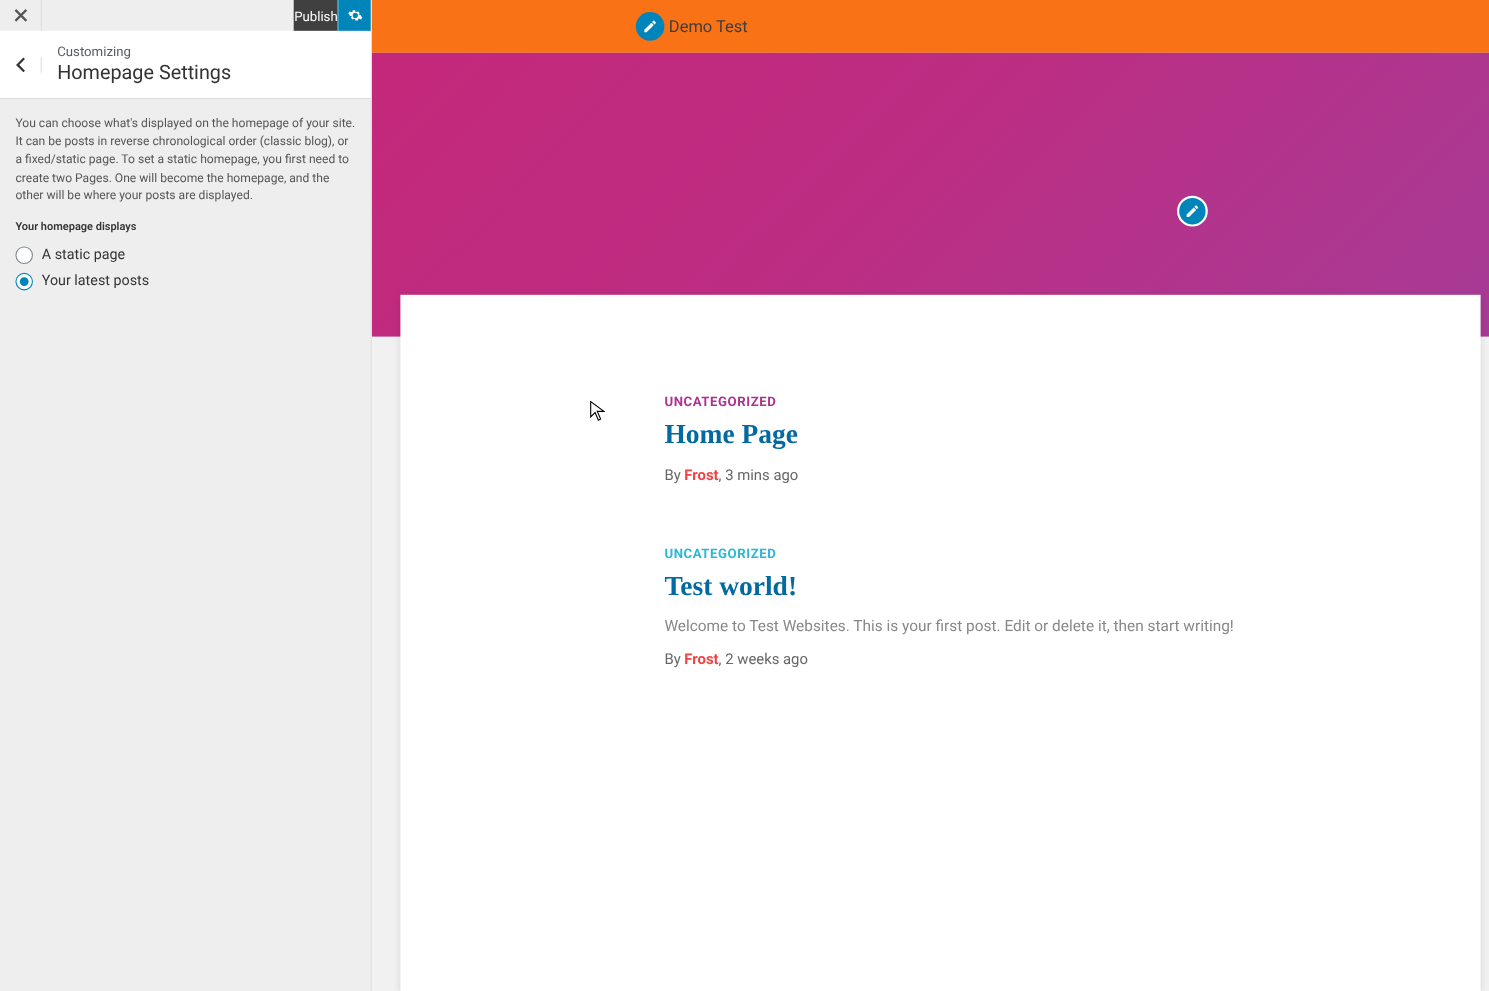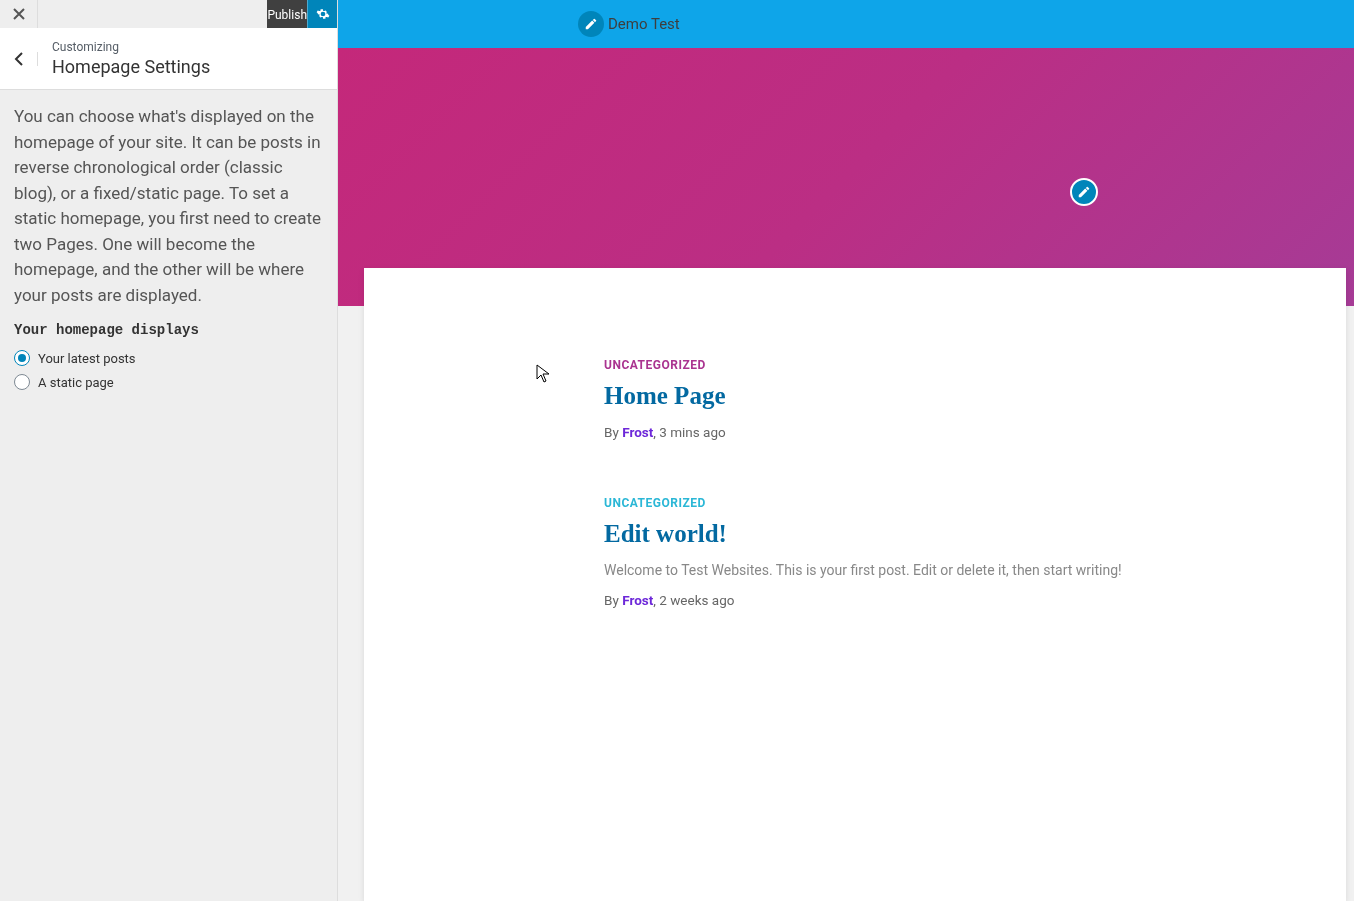--- a/index.html
+++ b/index.html
@@ -8,40 +8,40 @@
   .top-row { height:28px; display:flex; }
   .close-btn { width:38px; height:28px; display:flex; align-items:center; justify-content:center; border-right:1px solid #ddd; cursor:pointer;}
   .spacer { flex:1; }
   .publish-btn { background:#404040; color:#fff; font-size:12px; padding:6px 0; display:flex; align-items:flex-end; cursor:pointer; height:28px;}
   .gear-btn { background:#0085ba; color:#fff; width:30px; display:flex; align-items:center; justify-content:center; cursor:pointer; height:28px; border-left:1px solid rgba(255,255,255,0.3);}
   .panel-header { background:#fff; border-bottom:1px solid #ddd; display:flex; align-items:center; }
   .back-btn { width:38px; display:flex; align-items:center; justify-content:center; border-right:1px solid #ddd; cursor:pointer; }
   .panel-title-box { padding:12px 14px; }
   .customizing { font-size:12px; color:#555d66; margin-bottom:2px;}
   .panel-title { font-size:18px; font-weight:400; color:#333; }
-  .description { padding:14px; font-size:17px; color:#555; line-height:1.5; }
-  .section-label { padding:0 14px 8px; font-size:14px; font-weight:600; color:#333;font-family:Liberation Mono, monospace; }
+  .description { padding:14px; font-size:11px; color:#555; line-height:1.5; }
+  .section-label { padding:0 14px 8px; font-size:10px; font-weight:600; color:#333; }
   .radio-row { display:flex; align-items:center; padding:4px 14px; font-size:13px; color:#333; cursor:pointer;}
   .radio { width:16px; height:16px; border:1px solid #7e8993; border-radius:50%; margin-right:8px; display:flex; align-items:center; justify-content:center; background:#fff;}
   .radio.selected { border-color:#0085ba; }
   .radio.selected::after { content:''; width:8px; height:8px; background:#0085ba; border-radius:50%; }
   .preview { position:absolute; left:338px; top:0; right:0; bottom:0; background:#f1f1f1; overflow:hidden;}
-  .site-header { background:#0ea5e9; height:48px; display:flex; align-items:center; padding-left:240px; position:relative;}
+  .site-header { background:#f97316; height:48px; display:flex; align-items:center; padding-left:240px; position:relative;}
   .edit-badge { width:26px; height:26px; border-radius:50%; background:#0085ba; display:flex; align-items:center; justify-content:center; margin-right:4px;}
   .site-title { font-size:15px; color:#3e3e3e; }
   .hero { height:258px; background:linear-gradient(135deg,#c4287a 0%,#bb2e84 50%,#a63b96 100%); position:relative;}
   .hero-edit { position:absolute; right:256px; top:130px; width:28px; height:28px; border-radius:50%; background:#0085ba; display:flex; align-items:center; justify-content:center; border:2px solid #fff;}
   .content-card { position:absolute; top:253px; left:26px; right:8px; bottom:0; background:#fff; box-shadow:0 2px 6px rgba(0,0,0,0.1); padding:90px 60px 60px 240px;margin-top:15px;}
   .post { margin-bottom:56px; }
   .cat1 { color:#aa3490; font-size:12px; font-weight:700; letter-spacing:0.5px; margin-bottom:10px; text-transform:uppercase;}
   .cat2 { color:#2bb7d6; font-size:12px; font-weight:700; letter-spacing:0.5px; margin-bottom:10px; text-transform:uppercase;}
   .ptitle { font-family:"Roboto Slab", Georgia, serif; font-size:25px; font-weight:700; color:#0369a1; margin-bottom:14px;}
   .excerpt { font-size:14px; color:#888; margin-bottom:14px;}
   .meta { font-size:13.5px; color:#666;}
-  .meta b { color:#6d28d9; font-weight:700;}
+  .meta b { color:#ef4444; font-weight:700;}
   .cursor { position:absolute; left:172px; top:96px; pointer-events:none; z-index:50;}
   svg { display:block; }
 </style>
 </head>
 <body>
 
 <div class="sidebar">
   <div class="top-row">
     <div class="close-btn">
       <svg width="12" height="12" viewBox="0 0 12 12">
@@ -65,26 +65,26 @@
         </svg>
     </div>
     <div class="panel-title-box">
       <div class="customizing">Customizing</div>
       <div class="panel-title">Homepage Settings</div>
     </div>
   </div>
   <div class="description">You can choose what's displayed on the homepage of your site. It can be posts in reverse chronological order (classic blog), or a fixed/static page. To set a static homepage, you first need to create two Pages. One will become the homepage, and the other will be where your posts are displayed.</div>
   <div class="section-label">Your homepage displays</div>
   <div class="radio-row">
+    <span class="radio"></span>
+    <span>A static page</span>
+  </div>
+  <div class="radio-row">
     <span class="radio selected"></span>
     <span>Your latest posts</span>
-  </div>
-  <div class="radio-row">
-    <span class="radio"></span>
-    <span>A static page</span>
   </div>
 </div>
 
 <div class="preview">
   <div class="site-header">
     <span class="edit-badge">
       <svg width="14" height="14" viewBox="0 0 24 24" fill="#fff">
           <path d="M3 17.25V21h3.75L17.81 9.94l-3.75-3.75L3 17.25zM20.71 7.04a1 1 0 000-1.41l-2.34-2.34a1 1 0 00-1.41 0l-1.83 1.83 3.75 3.75 1.83-1.83z"></path>
         </svg>
     </span>
@@ -102,21 +102,21 @@
     <div class="post">
       <div class="cat1">UNCATEGORIZED</div>
       <div class="ptitle">Home Page</div>
       <div class="meta">
         <span>By </span><b>Frost</b><span>, </span><span>3 mins ago</span>
       </div>
     </div>
 
     <div class="post">
       <div class="cat2">UNCATEGORIZED</div>
-      <div class="ptitle">Edit world!</div>
+      <div class="ptitle">Test world!</div>
       <div class="excerpt">Welcome to Test Websites. This is your first post. Edit or delete it, then start writing!</div>
       <div class="meta">
         <span>By </span><b>Frost</b><span>, </span><span>2 weeks ago</span>
       </div>
     </div>
 
     <svg class="cursor" width="14" height="20" viewBox="0 0 14 20">
         <path d="M1 1 L1 15 L5 11 L8 18 L10 17 L7 10 L13 10 Z" fill="#fff" stroke="#000" stroke-width="1"></path>
       </svg>
   </div>

